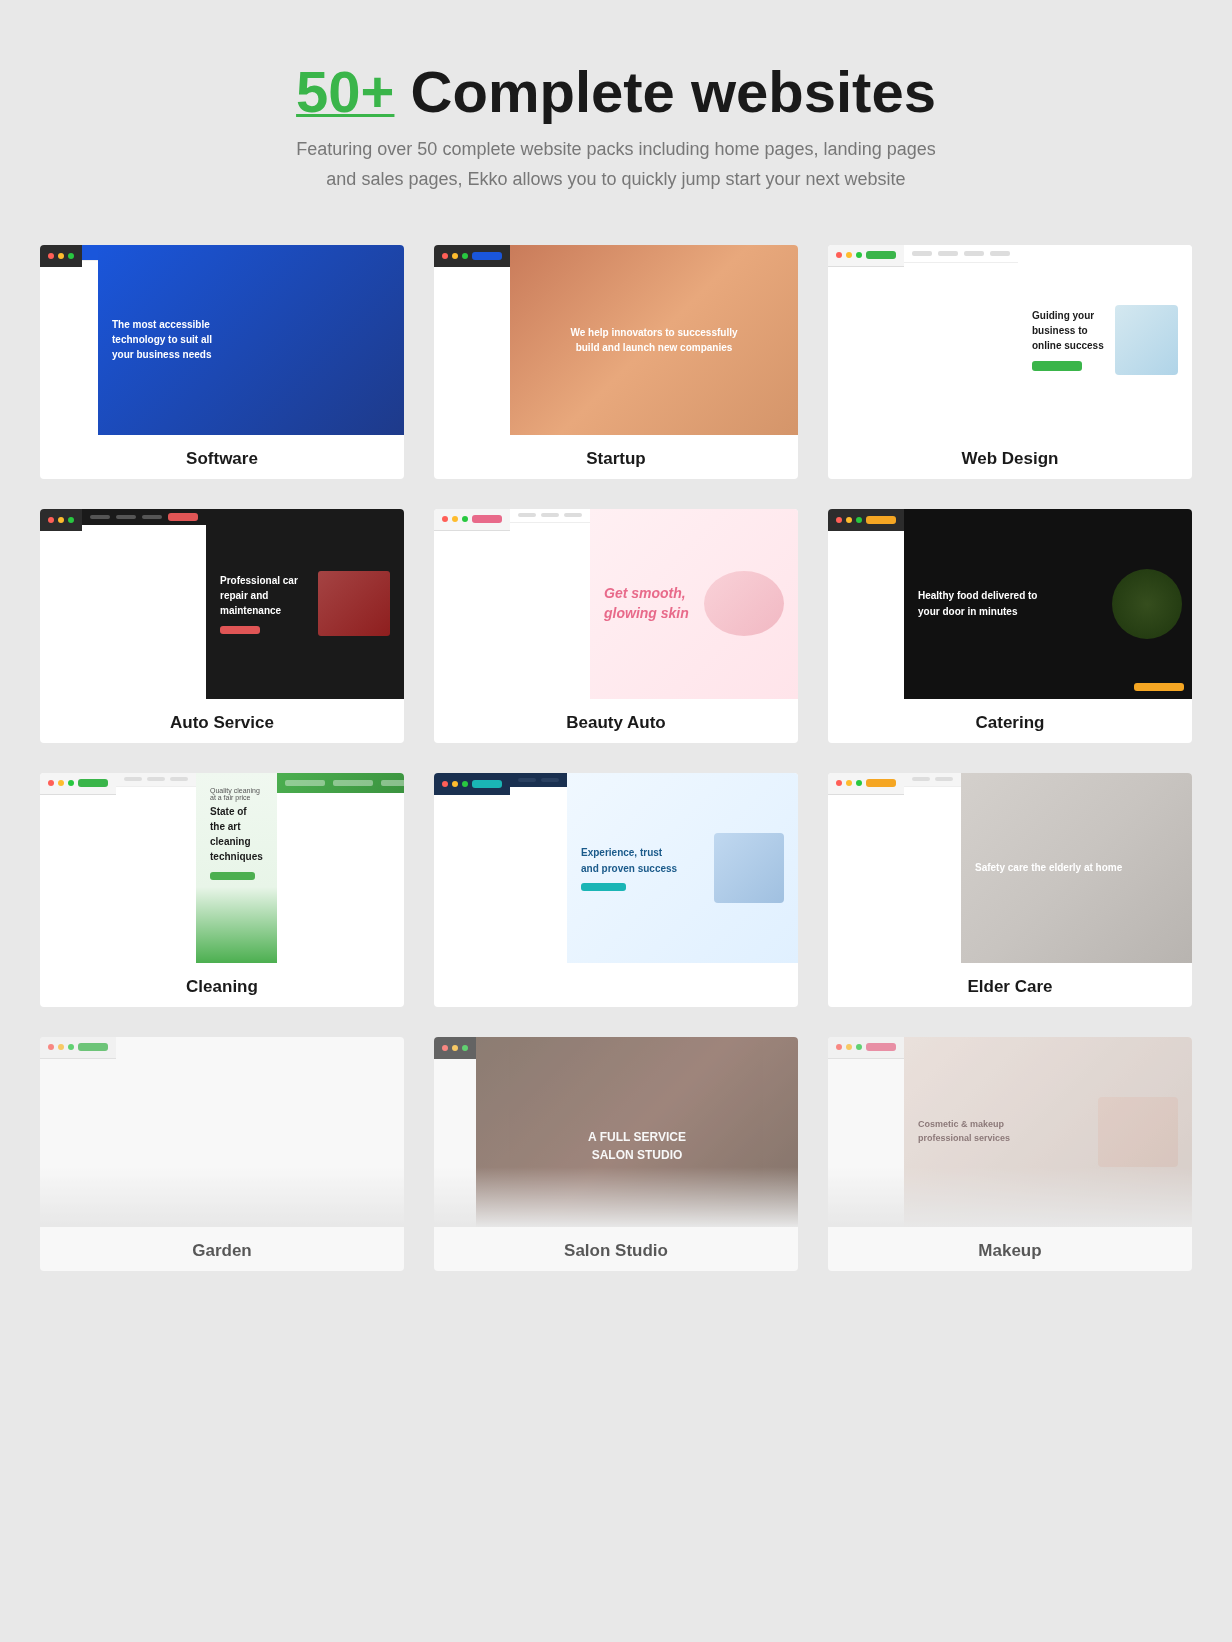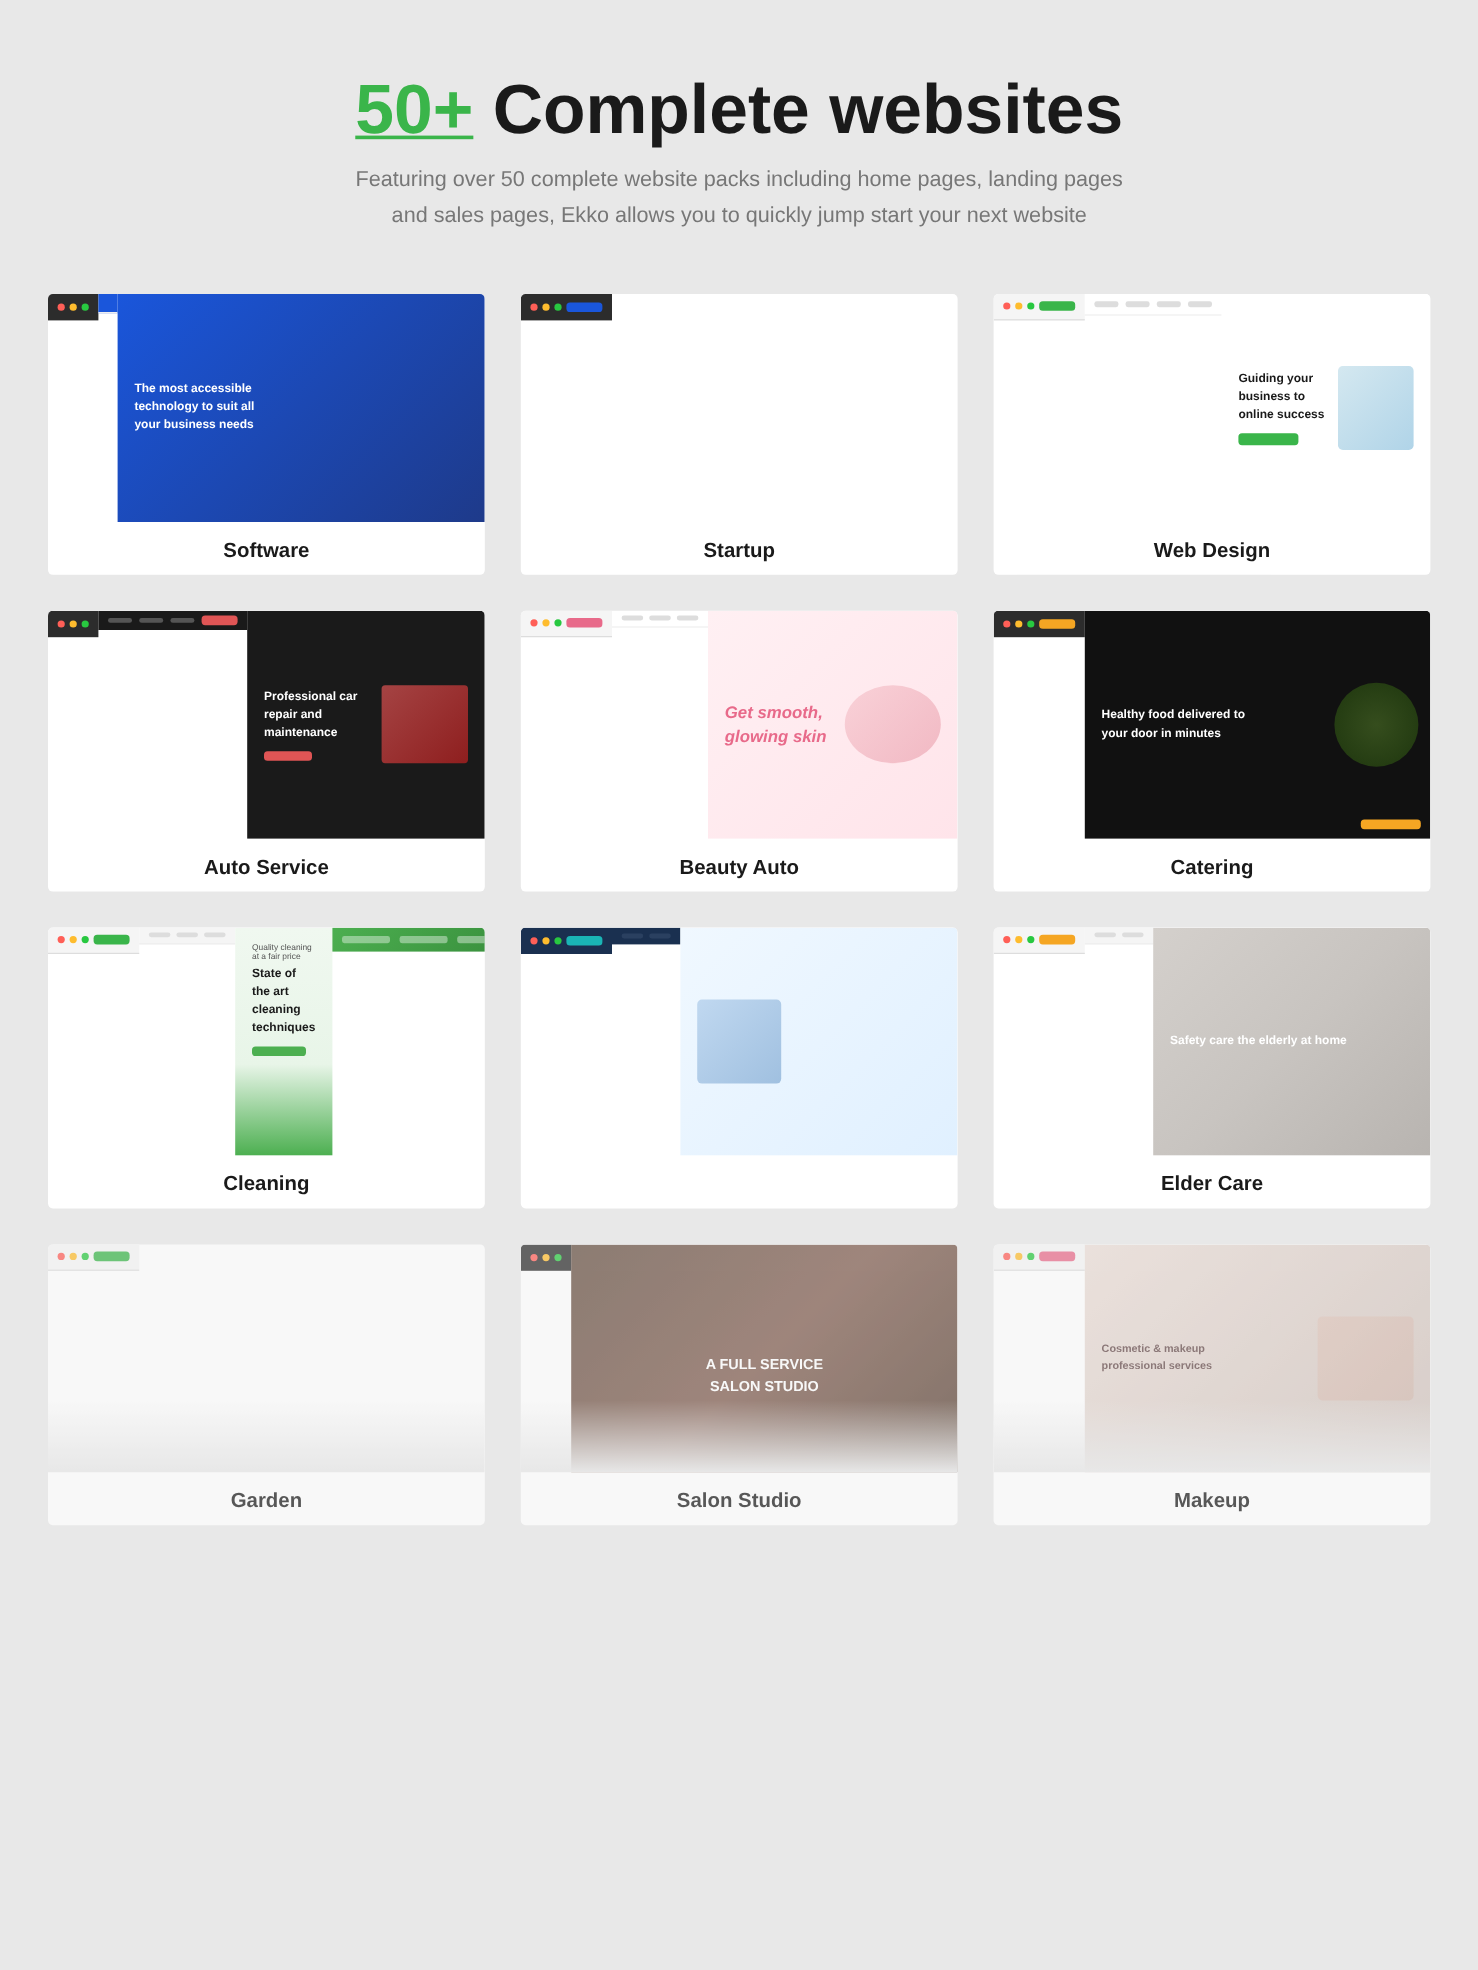--- a/index.html
+++ b/index.html
@@ -405,20 +405,25 @@
     <div class="card">
       <div class="card-image">
         <div class="mockup">
           <div class="mockup-inner">
             <div class="mockup-bar">
               <div class="dot dot-r"></div>
               <div class="dot dot-y"></div>
               <div class="dot dot-g"></div>
               <div class="mock-nav-btn btn-blue" style="margin-left:auto;"></div>
             </div>
+            <div class="mockup-content">
+              <div class="startup-bg">
+                <div class="startup-text">We help innovators to successfully<br>build and launch new companies</div>
+              </div>
+            </div>
           </div>
         </div>
       </div>
       <div class="card-label">Startup</div>
     </div>
 
     <div class="card">
       <div class="card-image">
         <div class="mockup">
           <div class="mockup-inner">
@@ -576,20 +581,24 @@
               <div class="dot dot-y"></div>
               <div class="dot dot-g"></div>
               <div class="mock-nav-btn btn-teal" style="margin-left:auto;"></div>
             </div>
             <div style="height:14px;background:#1a3050;display:flex;align-items:center;padding:0 8px;gap:5px;">
               <div style="width:18px;height:4px;background:#2a4060;border-radius:2px;"></div>
               <div style="width:18px;height:4px;background:#2a4060;border-radius:2px;"></div>
             </div>
             <div class="mockup-content">
               <div class="dentist-bg" style="flex-direction:row;">
+                <div style="flex:1;">
+                  <div class="dentist-text">Experience, trust<br>and proven success</div>
+                  <div style="margin-top:6px;width:45px;height:8px;background:#1ab5b5;border-radius:3px;"></div>
+                </div>
                 <div style="width:70px;height:70px;background:linear-gradient(135deg,#c0d8f0,#a0c0e0);border-radius:4px;margin:auto 0;"></div>
               </div>
             </div>
           </div>
         </div>
       </div>
     </div>
 
     <div class="card">
       <div class="card-image">

